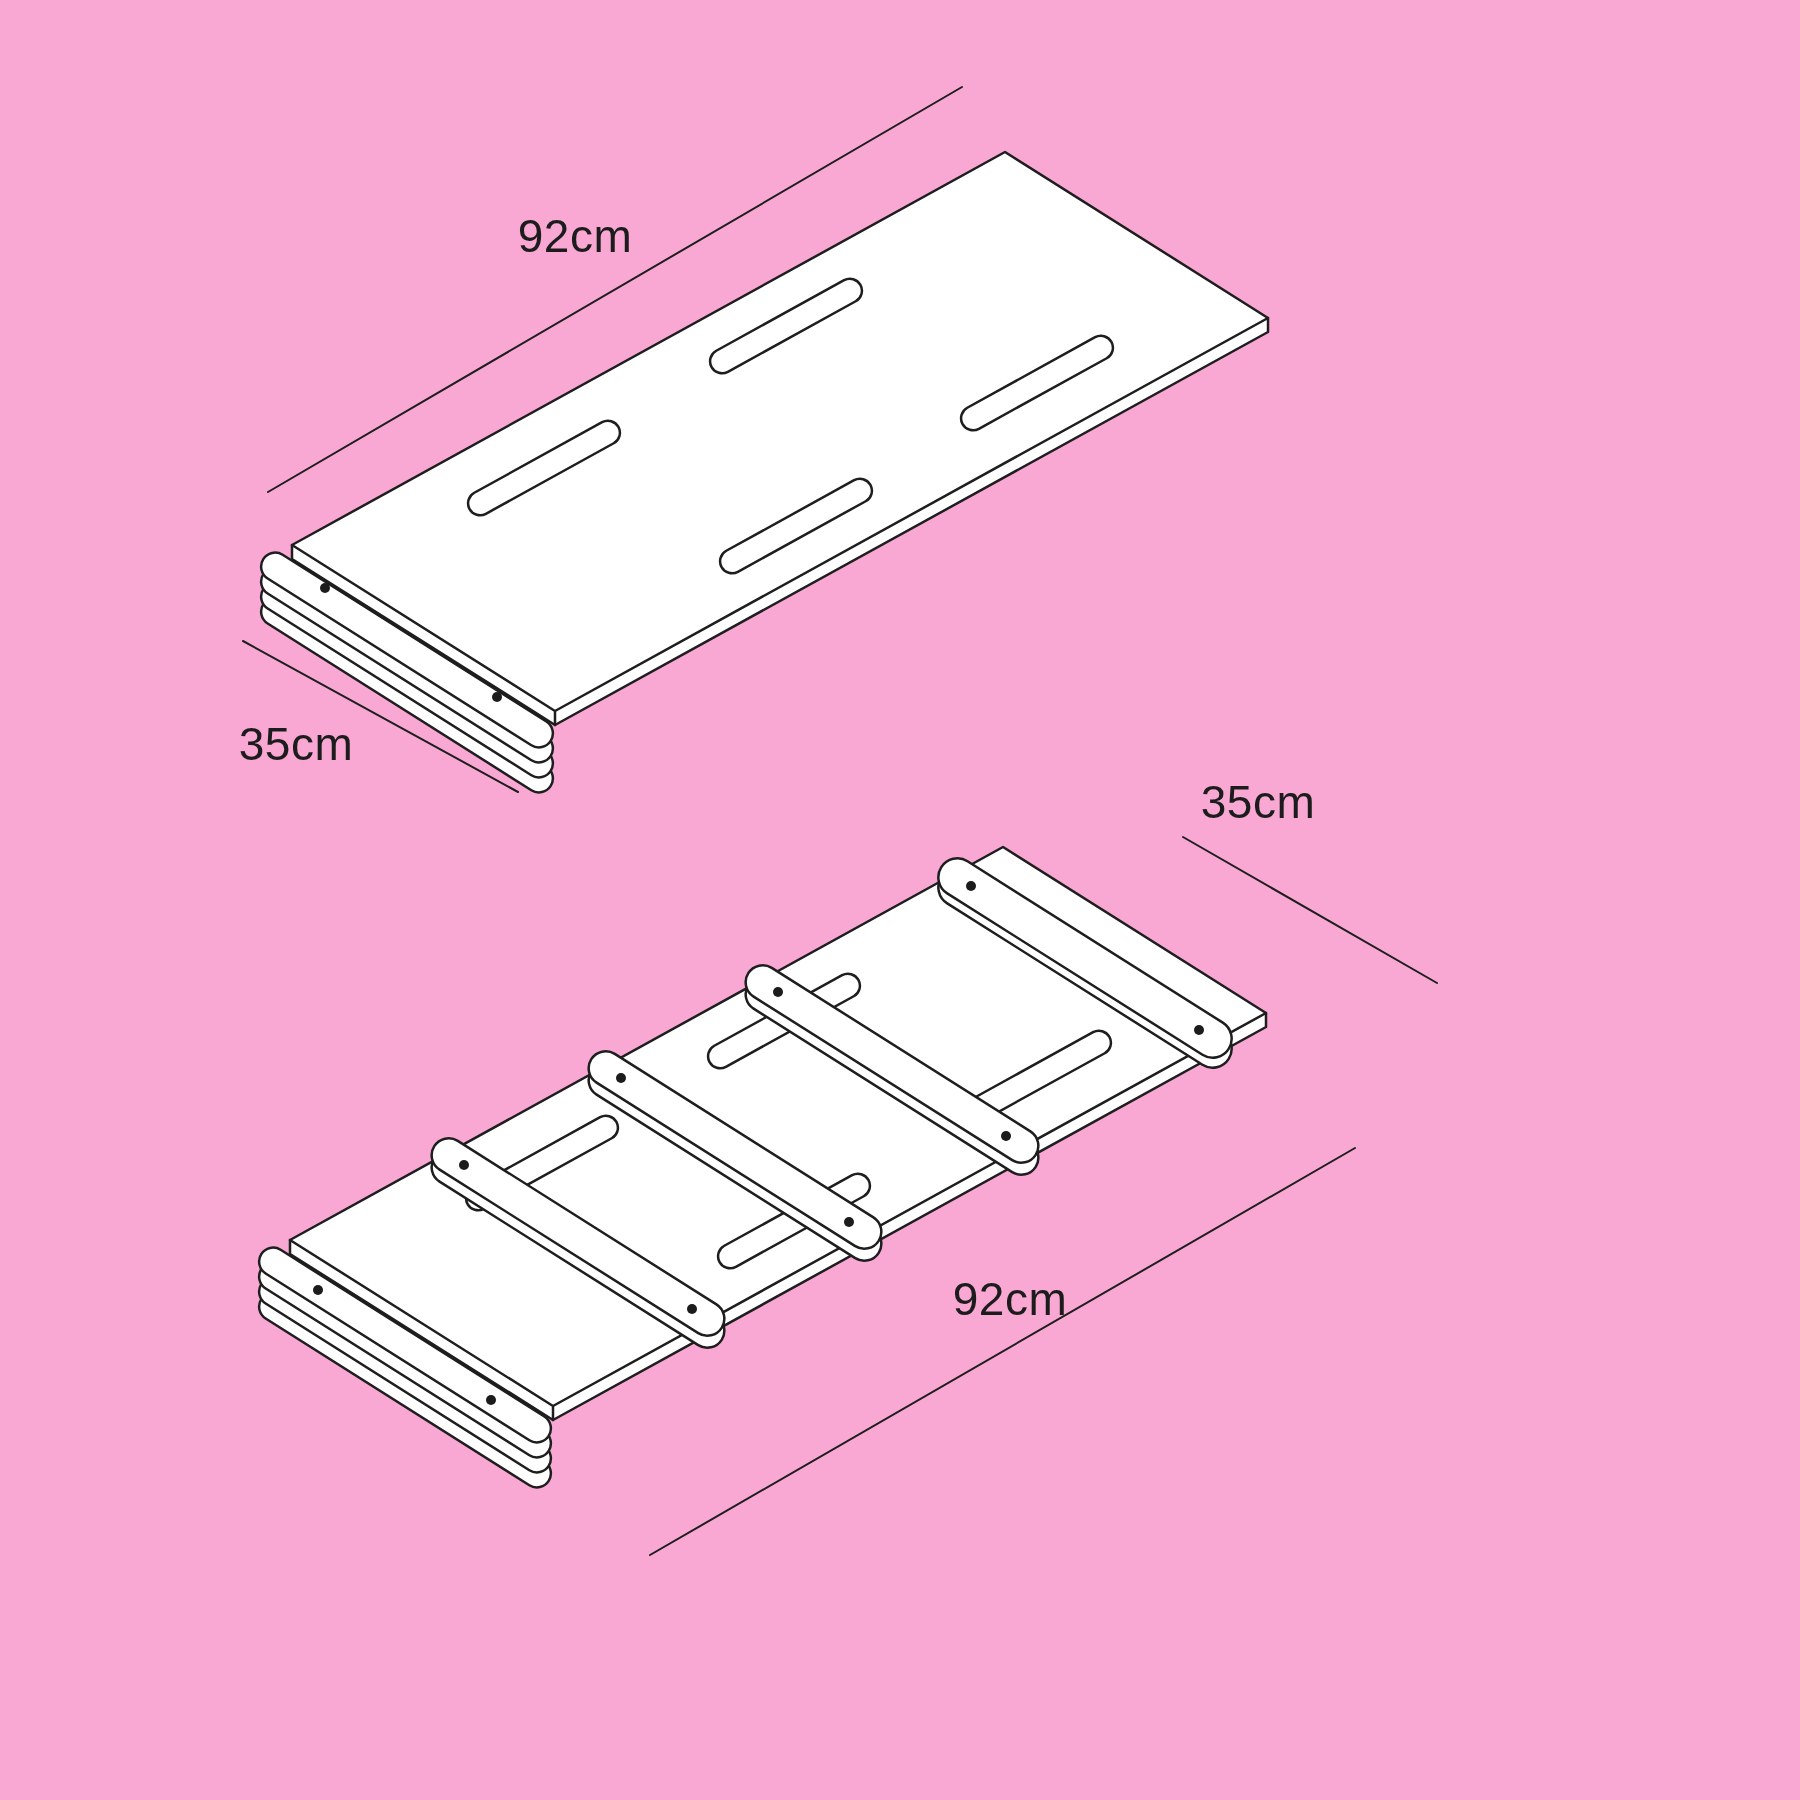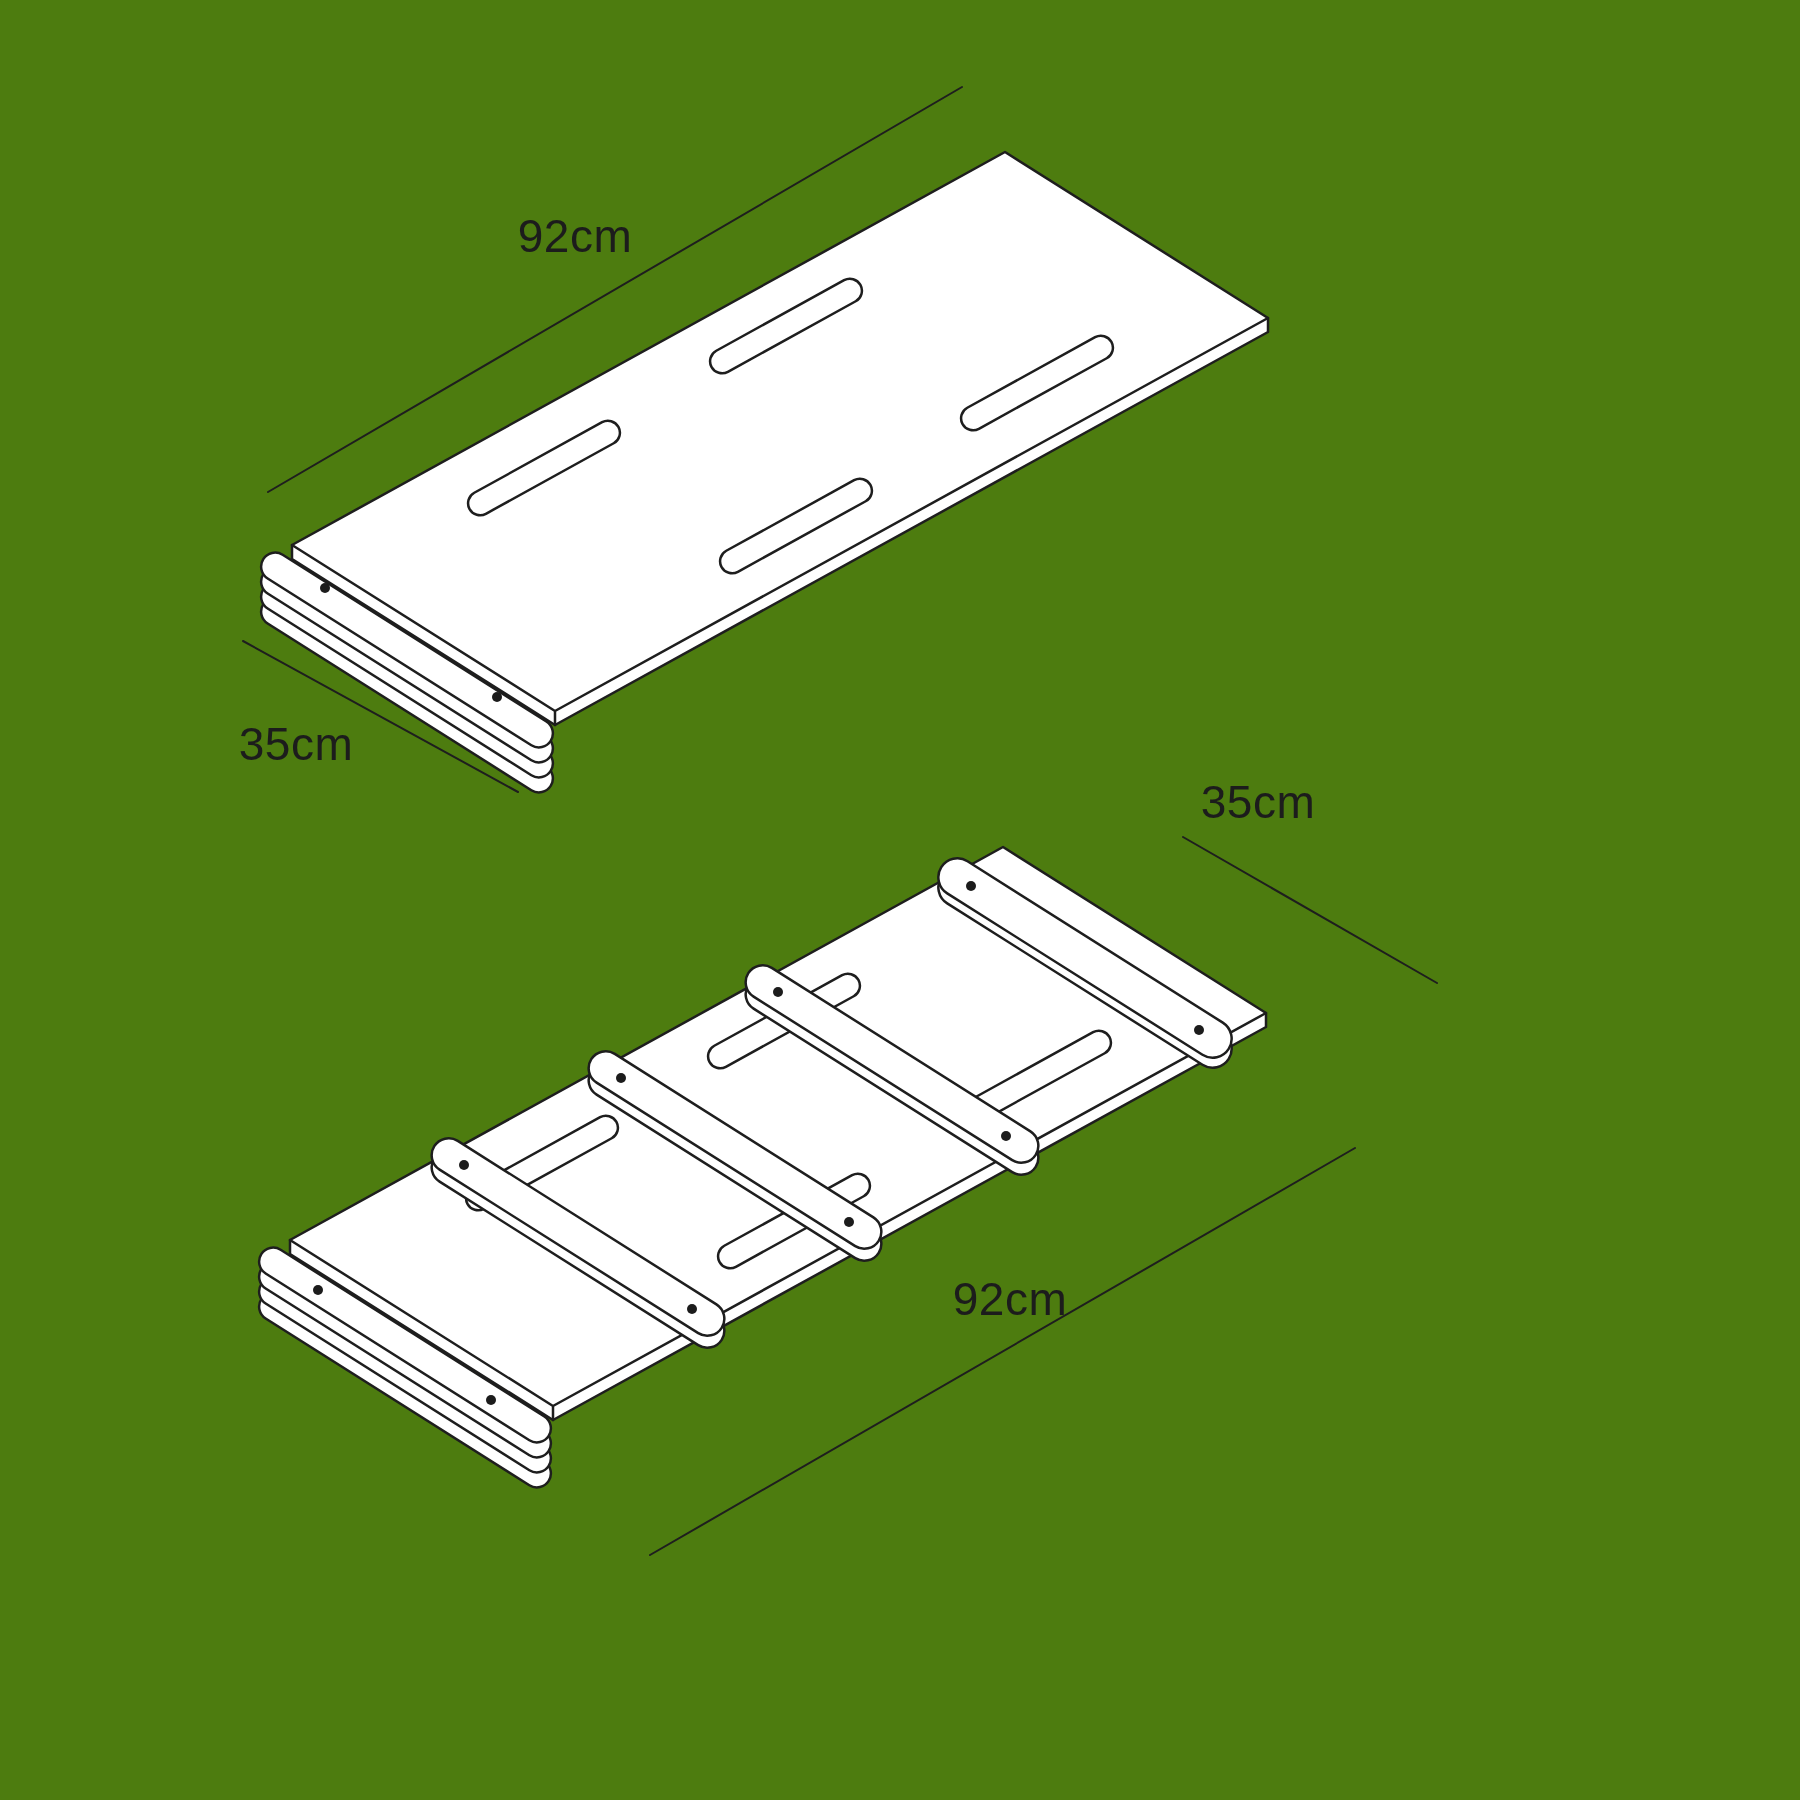--- a/index.html
+++ b/index.html
@@ -4,21 +4,21 @@
 <style>
   html, body {
     margin: 0;
     padding: 0;
     background: #ffffff;
   }
   .canvas {
     position: relative;
     width: 1800px;
     height: 1800px;
-    background: #4d7c0f;
+    background: #f9a8d4;
     overflow: hidden;
   }
   svg { display: block; }
   .shape {
     fill: #ffffff;
     stroke: #1e1e1e;
     stroke-width: 2.5;
     stroke-linejoin: round;
   }
   .line {

